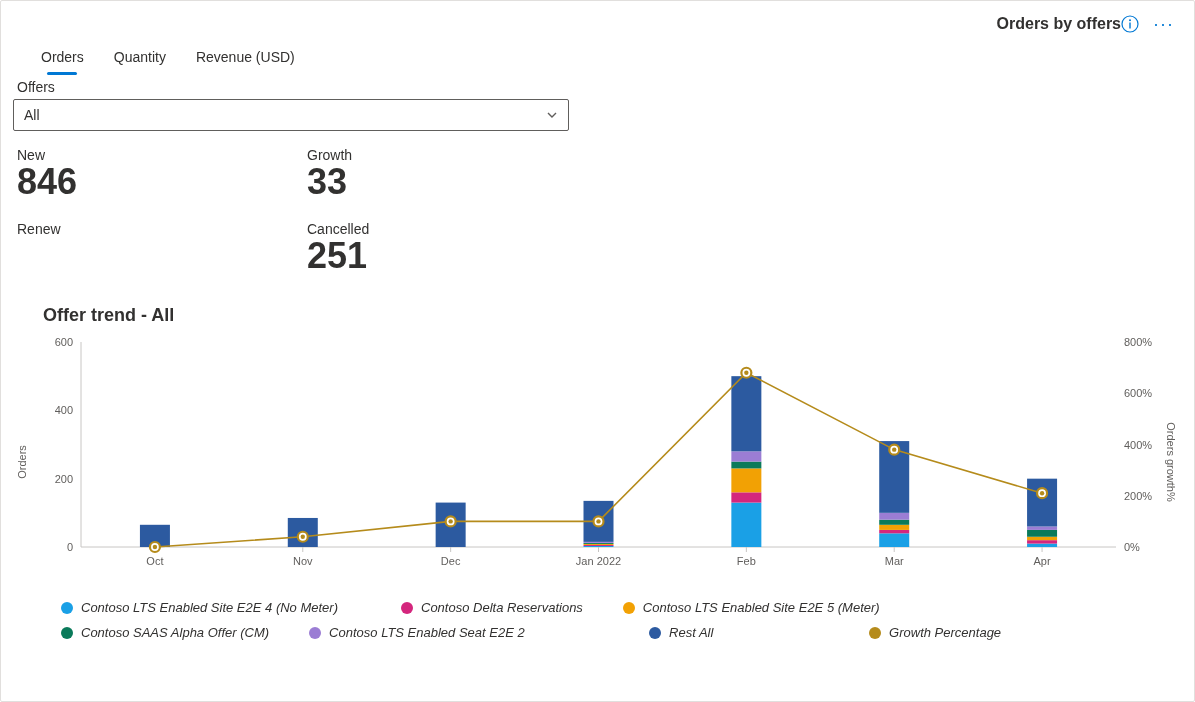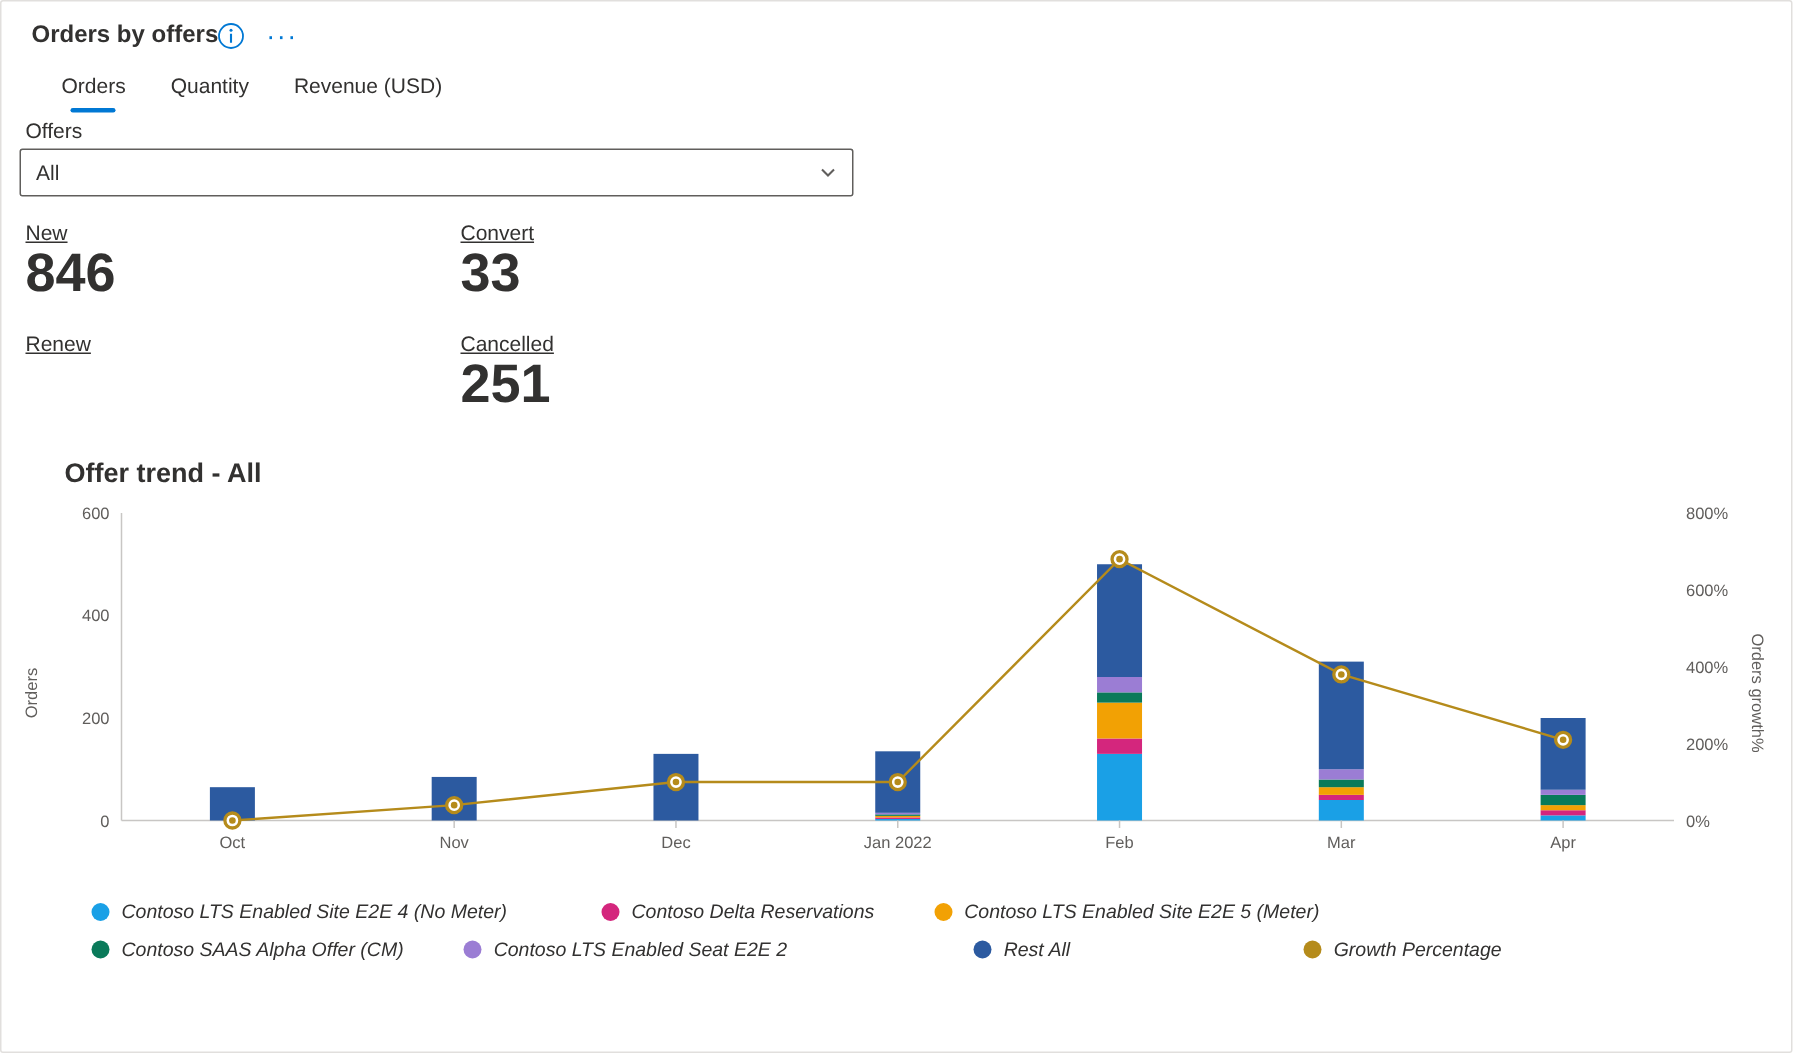--- a/index.html
+++ b/index.html
@@ -10,21 +10,21 @@
       background: #fff;
       width: 1195px;
       height: 702px;
       border: 1px solid #e1dfdd;
       border-radius: 2px;
       padding: 0;
       position: relative;
     }
     .panel-header {
       display: flex;
-      justify-content: flex-start;
+      justify-content: flex-end;
       align-items: center;
       padding: 14px 20px 6px 20px;
     }
     .panel-title {
       font-size: 16px;
       font-weight: 600;
       color: #323130;
     }
     .header-icons {
       display: flex;
@@ -74,21 +74,21 @@
       cursor: pointer;
       font-size: 14px;
     }
     .chevron svg { display:block; }
     .stats {
       display: grid;
       grid-template-columns: 290px 290px;
       row-gap: 18px;
       padding: 16px 16px 0 16px;
     }
-    .stat-label { font-size: 14px; color: #323130; text-decoration: underline; }
+    .stat-label { font-size: 14px; color: #323130; }
     .stat-value { font-size: 36px; font-weight: 700; color: #323130; margin-top: -2px; }
     .chart-title {
       font-size: 18px;
       font-weight: 600;
       color: #323130;
       padding: 28px 0 0 42px;
     }
     .chart-wrap {
       position: relative;
       margin: 6px 20px 0 20px;
@@ -150,21 +150,21 @@
       </svg>
   </span>
 </div>
 
 <div class="stats">
   <div>
     <div class="stat-label">New</div>
     <div class="stat-value">846</div>
   </div>
   <div>
-    <div class="stat-label">Convert</div>
+    <div class="stat-label">Growth</div>
     <div class="stat-value">33</div>
   </div>
   <div>
     <div class="stat-label">Renew</div>
   </div>
   <div>
     <div class="stat-label">Cancelled</div>
     <div class="stat-value">251</div>
   </div>
 </div>

